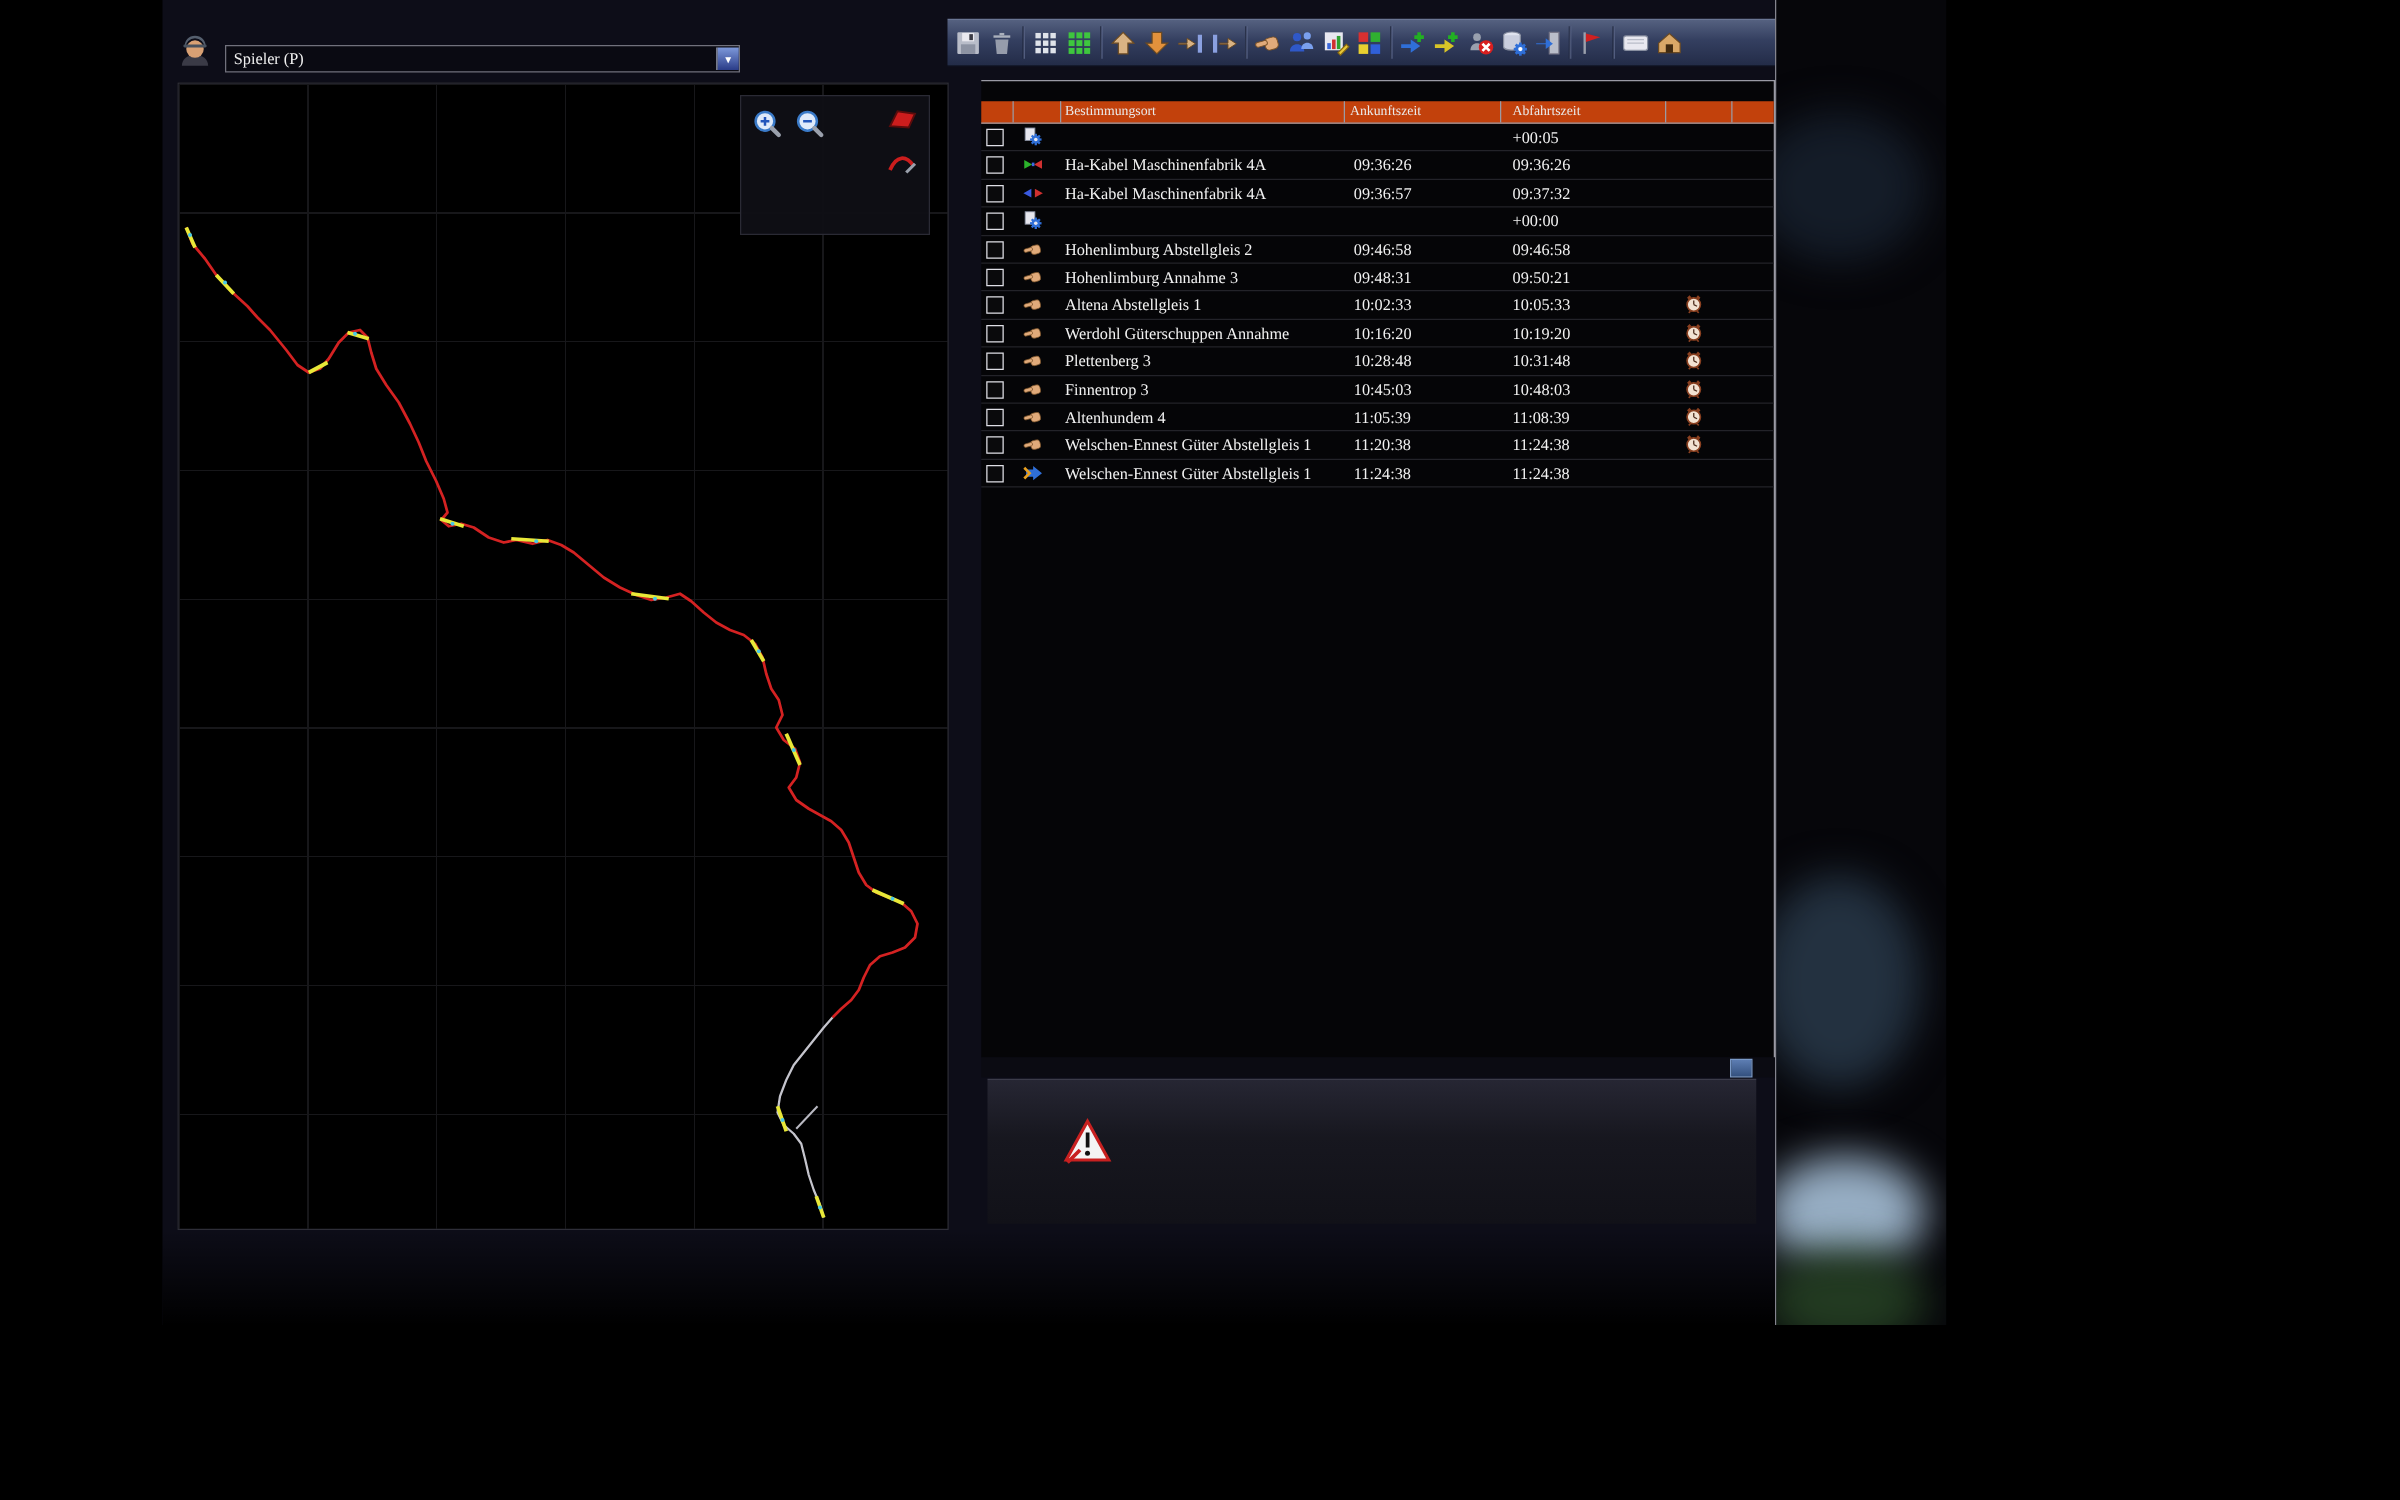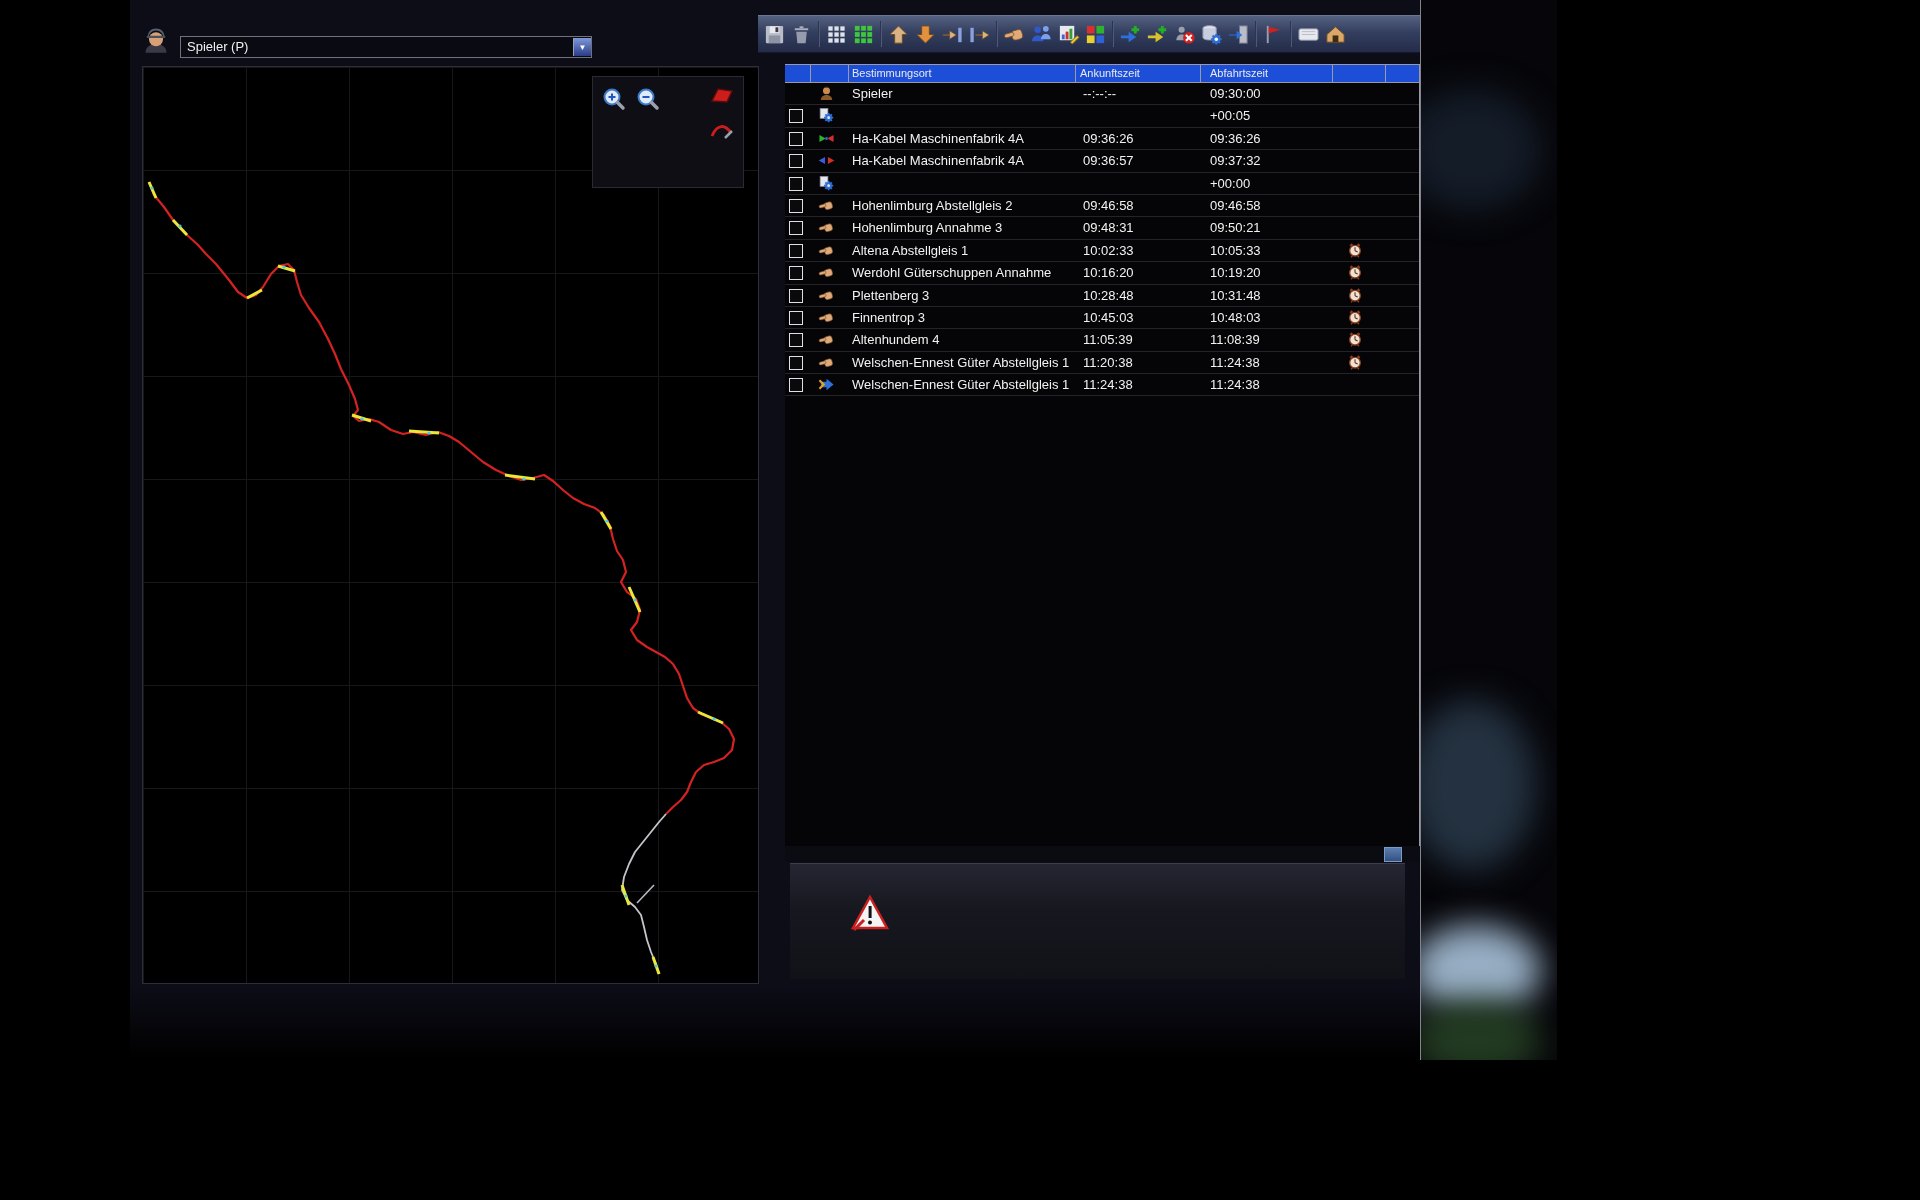--- a/index.html
+++ b/index.html
@@ -1,19 +1,19 @@
 <!DOCTYPE html>
 <html><head>
 <meta charset="utf-8">
 <style>
   html,body{margin:0;padding:0;background:#000;}
   body{width:1920px;height:1200px;position:relative;overflow:hidden;
        font-family:"Liberation Sans",sans-serif;-webkit-font-smoothing:antialiased;}
 
-  .window{position:absolute;left:130px;top:0;width:1290px;height:1060px;background:#0d0d18;}
+  .window{position:absolute;left:130px;top:0;width:1290px;height:1060px;background:#0d0d18;font-family:Liberation Serif, serif;}
 
   
   .toolbar{position:absolute;left:628px;top:15px;width:662px;height:38px;box-sizing:border-box;
            background:linear-gradient(#556180,#343f60 45%,#232c48);
            border-top:1px solid #6a7694;border-bottom:1px solid #141a2c;
            display:flex;align-items:center;padding:0 3px;}
   .tb-btn{width:27px;height:30px;display:flex;align-items:center;justify-content:center;cursor:pointer;}
   .tb-btn svg{width:23px;height:23px;}
   .tb-sep{width:2px;height:26px;margin:0 3px;background:linear-gradient(to right,#1c2338,#5f6b90);}
 
@@ -41,22 +41,22 @@
   .map-tools{position:absolute;right:14px;top:9px;width:150px;height:110px;
              background:rgba(15,15,21,.95);border:1px solid #2a2a34;}
   .tool{position:absolute;width:26px;height:26px;cursor:pointer;}
   .tool svg{width:26px;height:26px;}
   .t-zin{left:8px;top:9px;} .t-zout{left:42px;top:9px;}
   .t-sig{right:8px;top:7px;} .t-route{right:8px;top:41px;}
 
   
   .schedule{position:absolute;left:655px;top:64px;width:635px;height:782px;background:#050507;
             border-top:1px solid #9a9aa4;border-right:1px solid #9a9aa4;box-sizing:border-box;}
-  .thead{position:relative;height:17px;background:#1d4ed8;border-bottom:1px solid #9a9aa4;
-         color:#eaeaea;font-size:11px;}
+  .thead{position:relative;height:17px;background:#c2410c;border-bottom:1px solid #9a9aa4;
+         color:#eaeaea;font-size:11px;margin-top:16px;}
   .hl{position:absolute;top:2px;white-space:nowrap;}
   .h-name{left:67px;} .h-arr{left:295px;text-align:right;} .h-dep{left:425px;}
   .vsep{position:absolute;top:0;bottom:0;width:1px;background:#9a9aa4;}
 
   .row{position:relative;height:21.4px;border-bottom:1px solid #232329;color:#f2f2f2;font-size:13px;}
   .cb{position:absolute;left:4px;top:4px;width:12px;height:12px;border:1px solid #dfdfe6;background:#0a0a0c;}
   .ric{position:absolute;left:33px;top:2px;width:17px;height:17px;}
   .ric svg{width:17px;height:17px;}
   .rname{position:absolute;left:67px;top:3px;white-space:nowrap;}
   .rarr{position:absolute;left:298px;top:3px;}
@@ -342,30 +342,20 @@
       <span class="hl h-dep">Abfahrtszeit</span>
       <span class="vsep" style="left:25px"></span>
         <span class="vsep" style="left:63px"></span>
       <span class="vsep" style="left:290px"></span>
         <span class="vsep" style="left:415px"></span>
       <span class="vsep" style="left:547px"></span>
         <span class="vsep" style="left:600px"></span>
     </div>
     <div class="rows">
         <div class="row">
-          <span class="ric"><svg viewBox="0 0 24 24">
-              <circle cx="12" cy="8" r="5" fill="#c88a50"></circle>
-              <path d="M4 21c0-5 4-7 8-7s8 2 8 7z" fill="#8a5a2a"></path>
-              <path d="M7 7a5 5 0 0 1 10 0l-1-3h-8z" fill="#4a3418"></path>
-            </svg></span>
-          <span class="rname">Spieler</span>
-          <span class="rarr">--:--:--</span>
-          <span class="rdep">09:30:00</span>
-        </div>
-        <div class="row">
           <span class="cb"></span>
           <span class="ric"><svg viewBox="0 0 24 24">
               <rect x="3" y="2" width="11" height="14" fill="#e6e6ee" stroke="#888fa0"></rect>
               <g fill="#2f6fd8">
                 <rect x="13.7" y="8.5" width="2.6" height="13"></rect>
                 <rect x="8.5" y="13.7" width="13" height="2.6"></rect>
                 <rect x="13.7" y="8.5" width="2.6" height="13" transform="rotate(45 15 15)"></rect>
                 <rect x="13.7" y="8.5" width="2.6" height="13" transform="rotate(-45 15 15)"></rect>
                 <circle cx="15" cy="15" r="4.6"></circle>
               </g>

